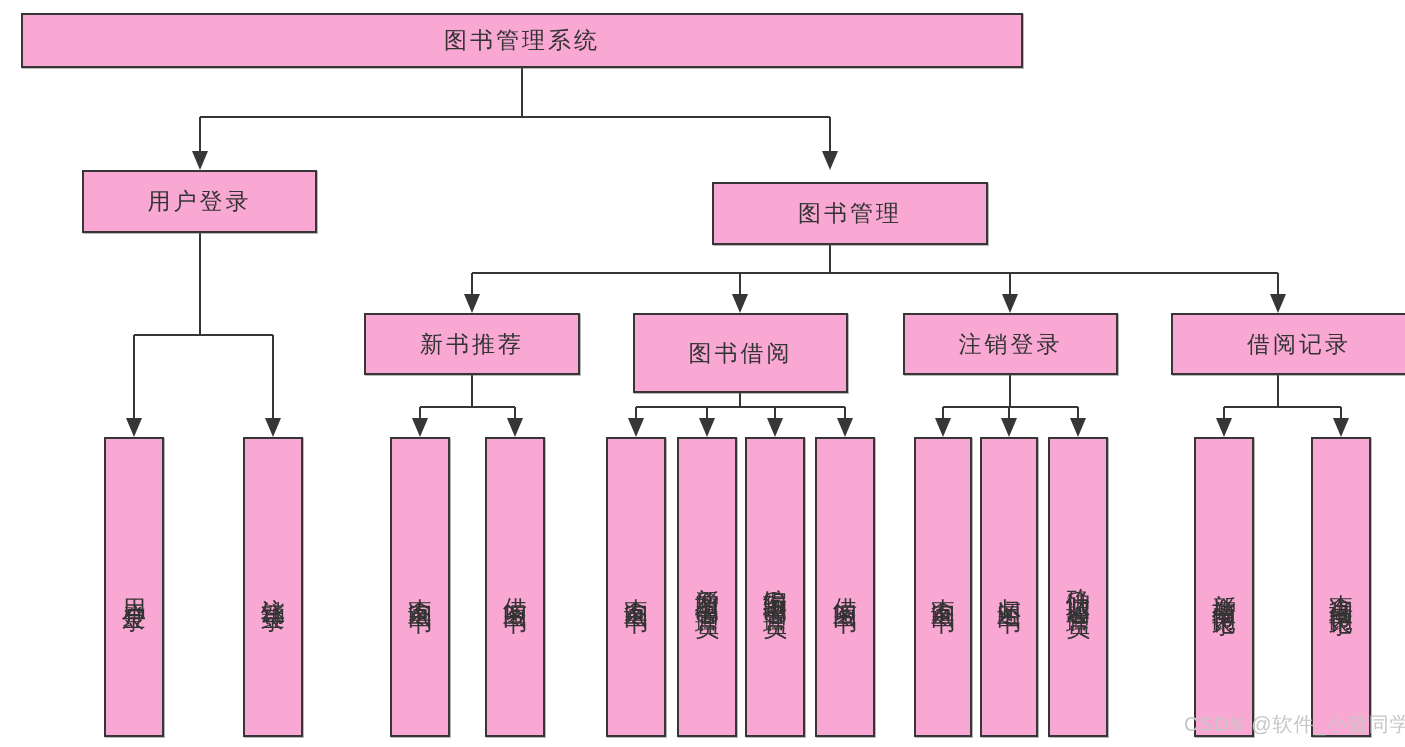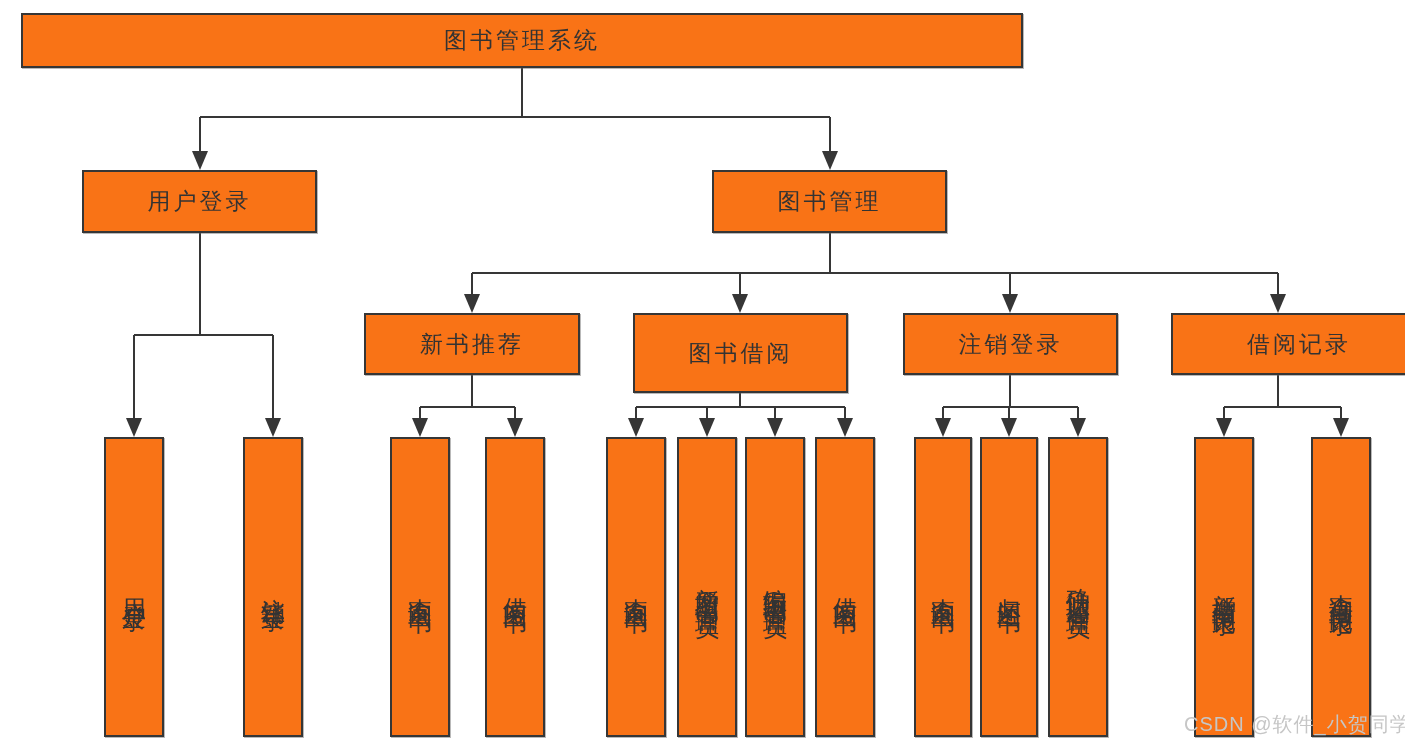--- a/index.html
+++ b/index.html
@@ -18,21 +18,21 @@
   .connectors {
     position: absolute;
     left: 0;
     top: 0;
     z-index: 1;
   }
   .node {
     position: absolute;
     box-sizing: border-box;
     border: 2px solid #363636;
-    background: #f97316;
+    background: #f9a8d4;
     color: #333333;
     display: flex;
     align-items: center;
     justify-content: center;
     z-index: 2;
     box-shadow: 1px 1px 0 rgba(100,100,100,0.45);
   }
   .node.h span {
     font-size: 23px;
     letter-spacing: 3px;
@@ -101,21 +101,21 @@
     </g>
   </svg>
 
   <div class="node h" style="left:21px; top:13px; width:1002px; height:55px;">
     <span>图书管理系统</span>
   </div>
 
   <div class="node h" style="left:82px; top:170px; width:235px; height:63px;">
     <span>用户登录</span>
   </div>
-  <div class="node h" style="left:712px; top:170px; width:235px; height:63px;">
+  <div class="node h" style="left:712px; top:182px; width:276px; height:63px;">
     <span>图书管理</span>
   </div>
 
   <div class="node h" style="left:364px; top:313px; width:216px; height:62px;">
     <span>新书推荐</span>
   </div>
   <div class="node h" style="left:633px; top:313px; width:215px; height:80px;">
     <span>图书借阅</span>
   </div>
   <div class="node h" style="left:903px; top:313px; width:215px; height:62px;">

